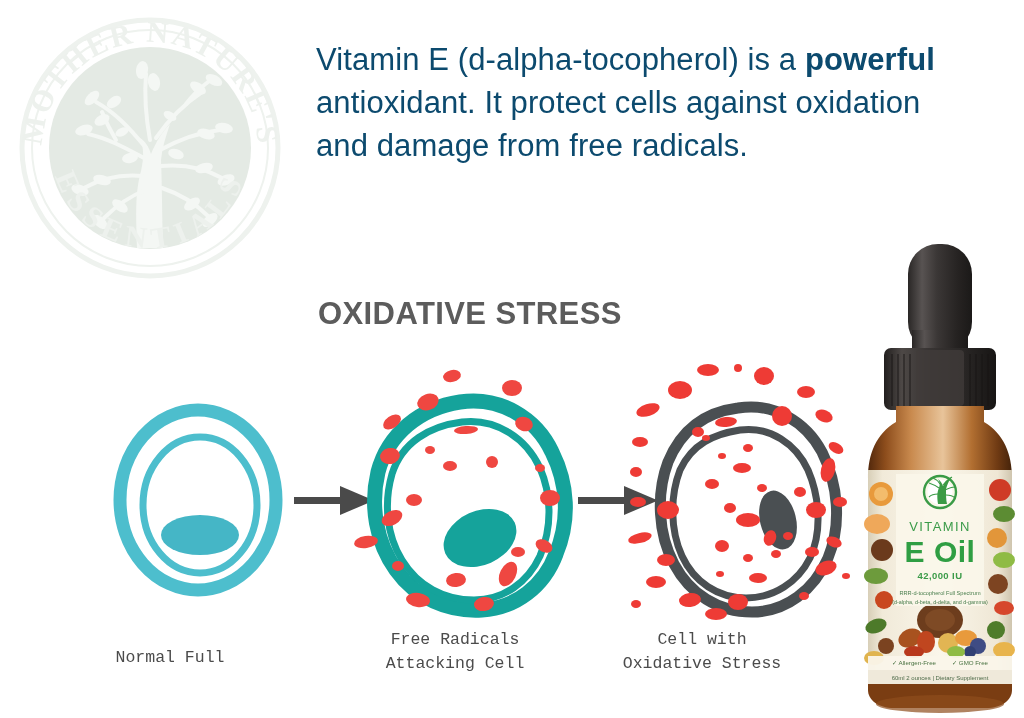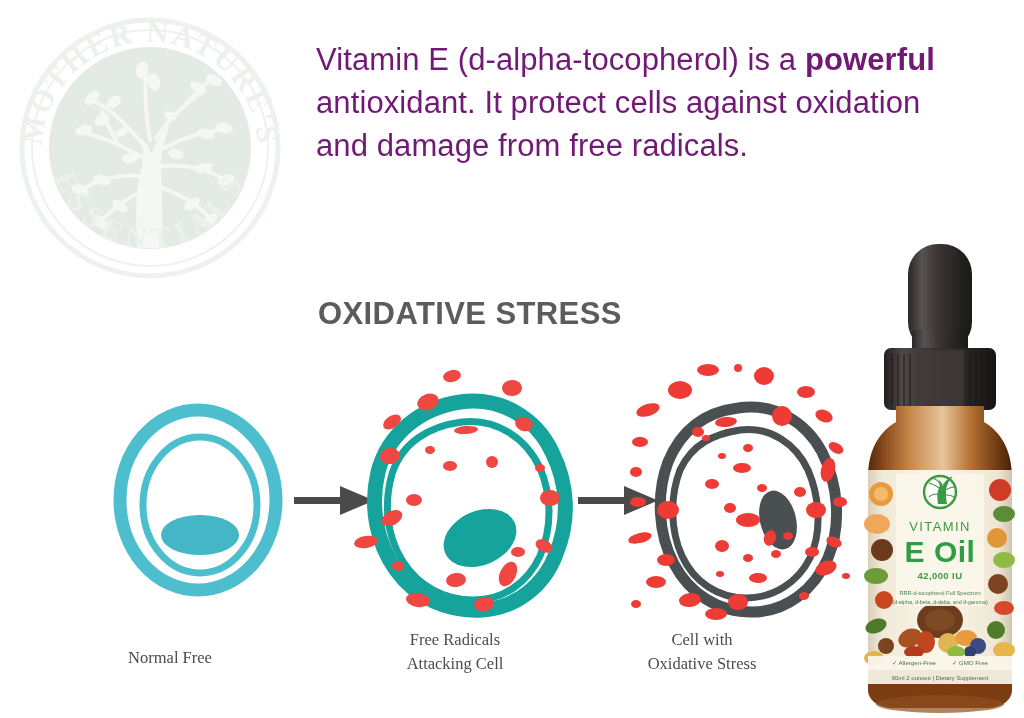--- a/index.html
+++ b/index.html
@@ -27,21 +27,21 @@
     height: 272px;
     opacity: 1;
   }
 
   
   #headline {
     position: absolute;
     left: 316px;
     top: 38px;
     width: 630px;
-    color: #701a75;
+    color: #0c4a6e;
     font-family: "Liberation Sans", sans-serif;
     font-size: 31px;
     line-height: 43px;
     letter-spacing: 0.1px;
   }
   #headline b { font-weight: bold; }
 
   
   #section-title {
     position: absolute;
@@ -59,21 +59,21 @@
     position: absolute;
     left: 0;
     top: 360px;
     width: 880px;
     height: 340px;
   }
   .cell-caption {
     position: absolute;
     text-align: center;
     color: #4b4b4b;
-    font-family: Liberation Serif, serif;
+    font-family: Liberation Mono, monospace;
     font-size: 16.5px;
     line-height: 24px;
     white-space: pre-line;
   }
   #cap-1 { left: 60px;  top: 286px; width: 220px; }
   #cap-2 { left: 345px; top: 268px; width: 220px; }
   #cap-3 { left: 592px; top: 268px; width: 220px; }
 
   
   #bottle {
@@ -262,21 +262,21 @@
           <ellipse cx="846" cy="216" rx="4" ry="3"></ellipse>
           <ellipse cx="690" cy="240" rx="11" ry="7" transform="rotate(-6 690 240)"></ellipse>
           <ellipse cx="738" cy="242" rx="10" ry="8"></ellipse>
           <ellipse cx="804" cy="236" rx="5" ry="4"></ellipse>
           <ellipse cx="716" cy="254" rx="11" ry="6"></ellipse>
           <ellipse cx="636" cy="244" rx="5" ry="4"></ellipse>
         </g>
       </g>
     </svg>
 
-    <div class="cell-caption" id="cap-1">Normal Free</div>
+    <div class="cell-caption" id="cap-1">Normal Full</div>
     <div class="cell-caption" id="cap-2">Free Radicals
 Attacking Cell</div>
     <div class="cell-caption" id="cap-3">Cell with
 Oxidative Stress</div>
   </div>
 
   <div id="bottle">
     <svg viewBox="0 0 176 478" width="176" height="478" aria-hidden="true">
       <defs>
         <linearGradient id="bulbGrad" x1="0" y1="0" x2="1" y2="0">

